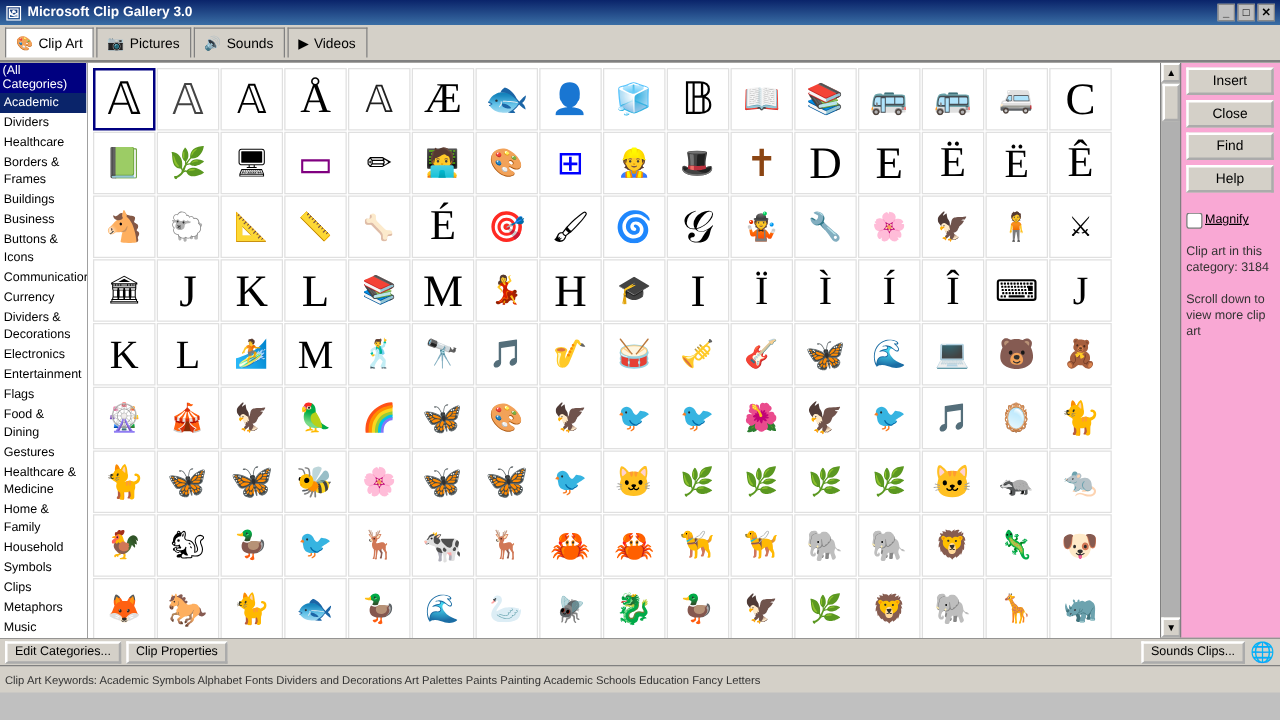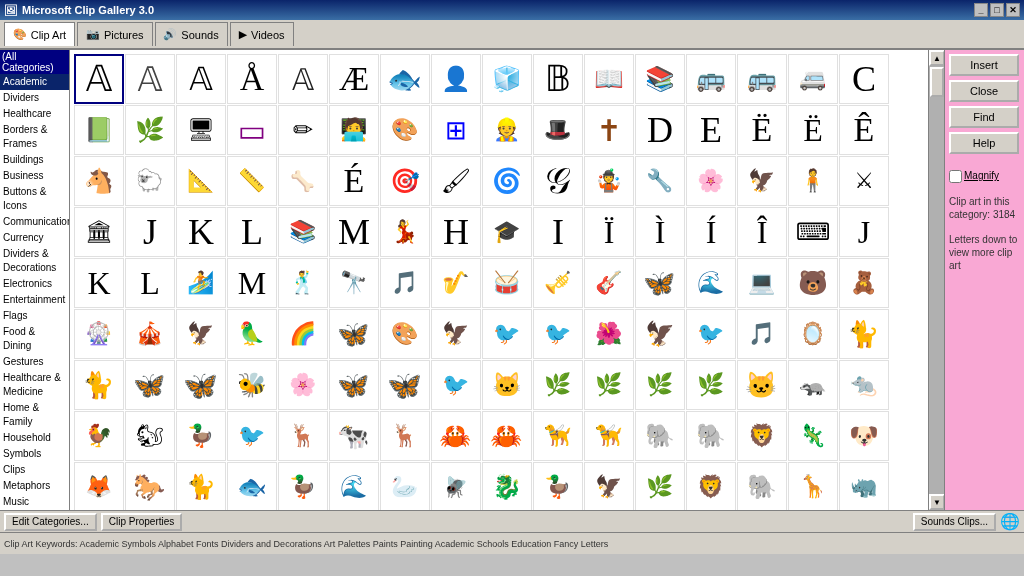--- a/index.html
+++ b/index.html
@@ -430,21 +430,21 @@
     <button class="right-btn">Find</button>
     <button class="right-btn">Help</button>
     <div style="height:8px;"></div>
     <div class="checkbox-row">
       <input type="checkbox" style="">
       <span>Magnify</span>
     </div>
     <div style="height:4px;"></div>
     <div class="info-text">Clip art in this category: 3184</div>
     <div style="height:4px;"></div>
-    <div class="info-text">Letters down to view more clip art</div>
+    <div class="info-text">Scroll down to view more clip art</div>
   </div>
 </div>
 
 <div class="status-bar">
   <button class="status-btn">Edit Categories...</button>
   <button class="status-btn">Clip Properties</button>
   <div style="flex:1;"></div>
   <button class="status-btn">Sounds Clips...</button>
   <span style="font-size:16px;">🌐</span>
 </div>

